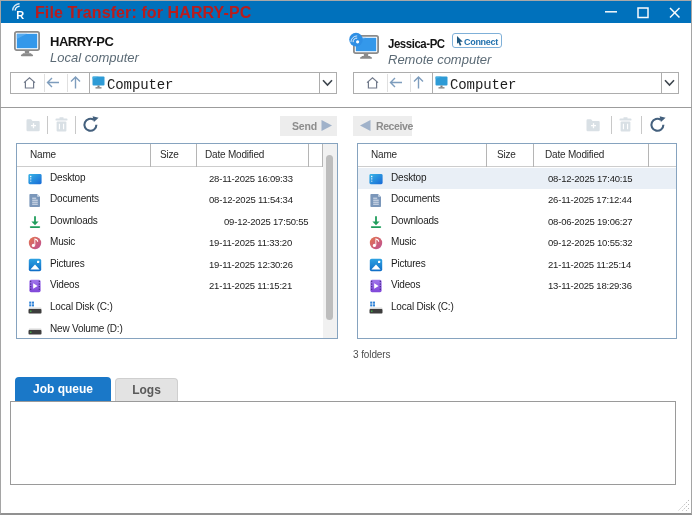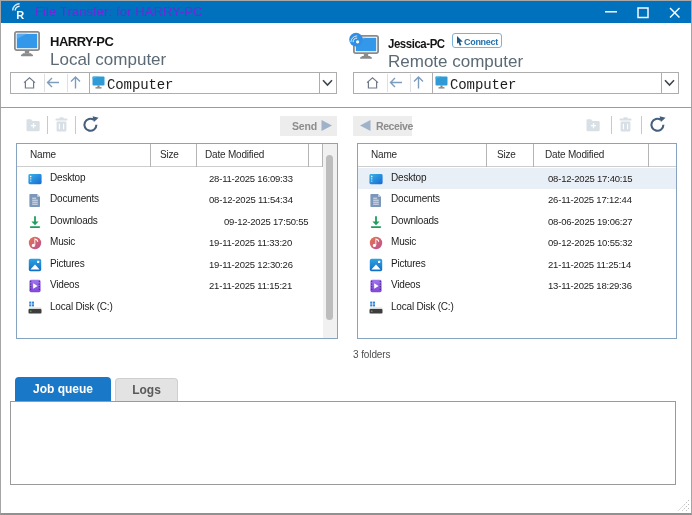--- a/index.html
+++ b/index.html
@@ -4,24 +4,24 @@
 <style>
   * { margin:0; padding:0; box-sizing:border-box; }
   html,body { width:692px; height:515px; }
   body { font-family:"Liberation Sans", sans-serif; background:#fff; position:relative; overflow:hidden; }
   .abs { position:absolute; }
   #win { position:absolute; left:0; top:0; width:692px; height:515px;
          border-left:1px solid #a5a5a5; border-right:1px solid #a5a5a5;
          border-top:1px solid #a8a8a8; border-bottom:2px solid #919191; background:#fff; }
   
   #titlebar { position:absolute; left:1px; top:1px; width:690px; height:22px; background:#0071bc; }
-  #title { position:absolute; left:35px; top:4px; font-size:13px; font-weight:normal; color:#6d28d9; letter-spacing:0.1px; }
+  #title { position:absolute; left:35px; top:4px; font-size:16px; font-weight:bold; color:#b91c1c; letter-spacing:0.1px; }
   
   .pcname { font-size:13px; font-weight:bold; color:#141414; letter-spacing:-0.5px; }
-  .pcsub  { font-size:17px; color:#5b6a75; }
+  .pcsub  { font-size:13px; color:#5b6a75;font-style:italic; }
   
   .nav { position:absolute; top:72px; height:22px; border:1px solid #adadad; background:#fff; }
   .nav .sep { position:absolute; top:1px; bottom:1px; width:1px; background:#e0e0e0; }
   .nav .csep { position:absolute; top:0; bottom:0; width:1px; background:#adadad; }
   .navtxt { position:absolute; top:5px; font-size:14px; letter-spacing:-0.1px; color:#1d1d1d;font-family:Liberation Mono, monospace; }
   
   .tsep { position:absolute; width:1px; background:#c8c8c8; top:116px; height:18px; }
   .btn  { position:absolute; top:116px; height:20px; background:#ededed; font-size:12px; font-weight:bold; color:#8c8c8c; }
   
   .list { position:absolute; top:143px; height:196px; border:1px solid #86a3bf; background:#fff; }
@@ -326,20 +326,26 @@
       </svg>
     <div class="rname">Videos</div>
       <div class="rdate" style="left:192px;">21-11-2025 11:15:21</div>
   </div>
   <div class="row" style="top:152px; width:304px;">
     <svg class="ricon" style="left:11px;" width="14" height="14">
         <use href="#i-diskc"></use>
       </svg>
     <div class="rname">Local Disk (C:)</div>
   </div>
+  <div class="row" style="top:174px; width:304px;">
+    <svg class="ricon" style="left:11px;" width="14" height="14">
+        <use href="#i-diskd"></use>
+      </svg>
+    <div class="rname">New Volume (D:)</div>
+  </div>
   <div class="abs" style="left:306px; top:0; width:14px; height:194px; background:#f1f1f1;"></div>
   <div class="abs" style="left:308.5px; top:11px; width:7px; height:165px; background:#bdbdbd; border-radius:3.5px;"></div>
 </div>
 
 <div class="list" id="listR" style="left:357px; width:320px;">
   <div class="hdr">
     <div class="vline" style="left:128px;"></div>
     <div class="vline" style="left:175px;"></div>
     <div class="vline" style="left:290px;"></div>
     <div class="htxt" style="left:13px;">Name</div>

